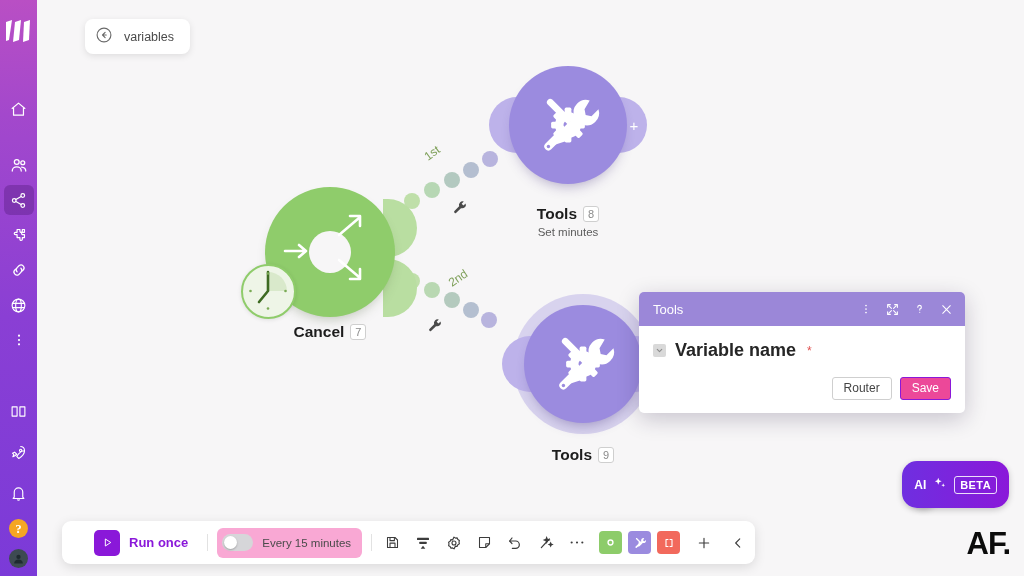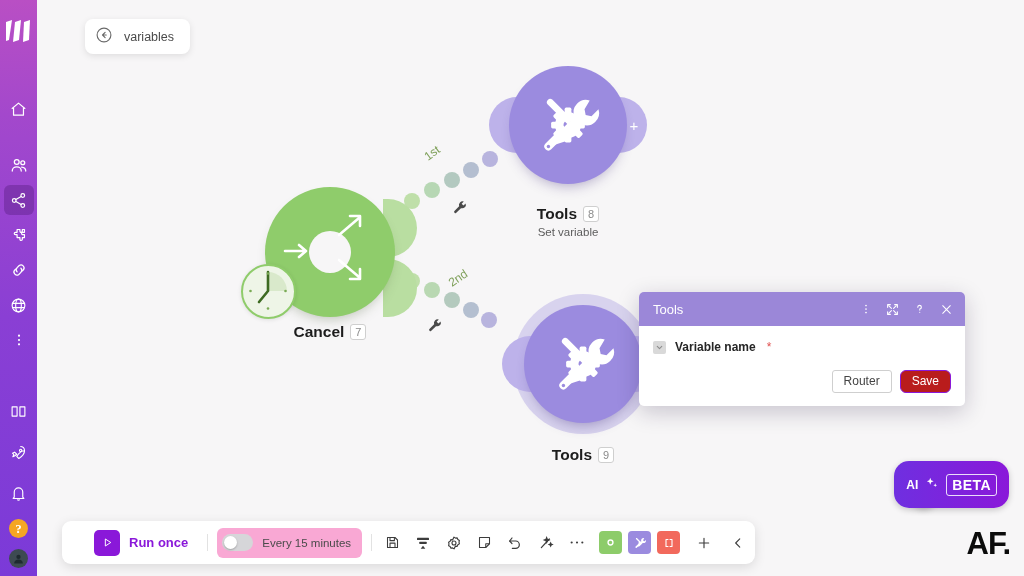--- a/index.html
+++ b/index.html
@@ -224,21 +224,21 @@
   .mh-icon { color: #ffffff; display:flex; align-items:center; cursor:pointer; }
   #modal-body { padding: 14px 14px 0 14px; }
   .field-label-row { display:flex; align-items:center; gap: 9px; }
   .field-toggle {
     width: 13px; height: 13px;
     background: #d9d9d9;
     border-radius: 2px;
     display:flex; align-items:center; justify-content:center;
   }
   .field-label {
-    font-size: 12px;
+    font-size: 18px;
     font-weight: bold;
     color: #262626;
   }
   .req-star { color: #e0504f; font-size: 12px; margin-left: 2px; }
   #name-input {
     margin-top: 10px;
     width: 100%;
     height: 29px;
     border: 1px solid #d4d4d4;
     border-radius: 3px;
@@ -260,24 +260,23 @@
     border-radius: 3px;
     font-size: 12px;
     font-family: "Liberation Sans", sans-serif;
     cursor: pointer;
     border: 1px solid #cfcfcf;
     background: #fff;
     color: #444;
     line-height: 21px;
   }
   .btn-primary {
-    background: #b91c1c;
+    background: #ec4899;
     border-color: #8a18d9;
     color: #fff;
-    border-radius: 6px;
   }
 
   
   #toolbar {
     position: absolute;
     left: 62px; bottom: 12px;
     height: 43px;
     background: #ffffff;
     border-radius: 9px;
     box-shadow: 0 3px 12px rgba(0,0,0,0.12);
@@ -348,21 +347,21 @@
     display:flex; align-items:center; gap: 7px;
     padding: 0 12px;
     box-shadow: 0 2px 6px rgba(0,0,0,0.20);
     z-index: 30;
   }
   #ai-text { color:#fff; font-size: 12px; font-weight: bold; }
   #ai-beta {
     border: 1px solid rgba(255,255,255,0.85);
     border-radius: 3px;
     color:#fff;
-    font-size: 14px;
+    font-size: 11px;
     font-weight: bold;
     padding: 2px 5px;
     letter-spacing: 0.4px;
   }
   #watermark {
     position: absolute;
     right: 14px; bottom: 14px;
     font-size: 31px;
     font-weight: bold;
     color: #0b0b0b;
@@ -457,21 +456,21 @@
           <rect x="41" y="29" width="6" height="6" rx="1.4"></rect>
           <rect x="19.6" y="21.2" width="6" height="6" rx="1.4" transform="rotate(-45 22.6 24.2)"></rect>
           <rect x="38.4" y="21.2" width="6" height="6" rx="1.4" transform="rotate(45 41.4 24.2)"></rect>
           <rect x="19.6" y="36.8" width="6" height="6" rx="1.4" transform="rotate(45 22.6 39.8)"></rect>
           <rect x="38.4" y="36.8" width="6" height="6" rx="1.4" transform="rotate(-45 41.4 39.8)"></rect>
         </g>
       </svg>
     </div>
     <div class="node-label" style="top: 138px;">
       <span class="node-title">Tools</span><span class="node-badge">8</span>
-      <div class="node-sub">Set variable</div>
+      <div class="node-sub">Set minutes</div>
     </div>
   </div>
 
   <div class="node" id="tools9-node">
     <div class="tools-ring"></div>
     <div class="tools-in" style="left:-22px;top:31px;"></div>
     <div class="tools-out" style="left:108px;top:31px;"></div>
     <div class="tools-circle" style="left:0;top:0;">
       <svg width="72" height="72" viewBox="0 0 64 64">
         <g fill="#ffffff">

